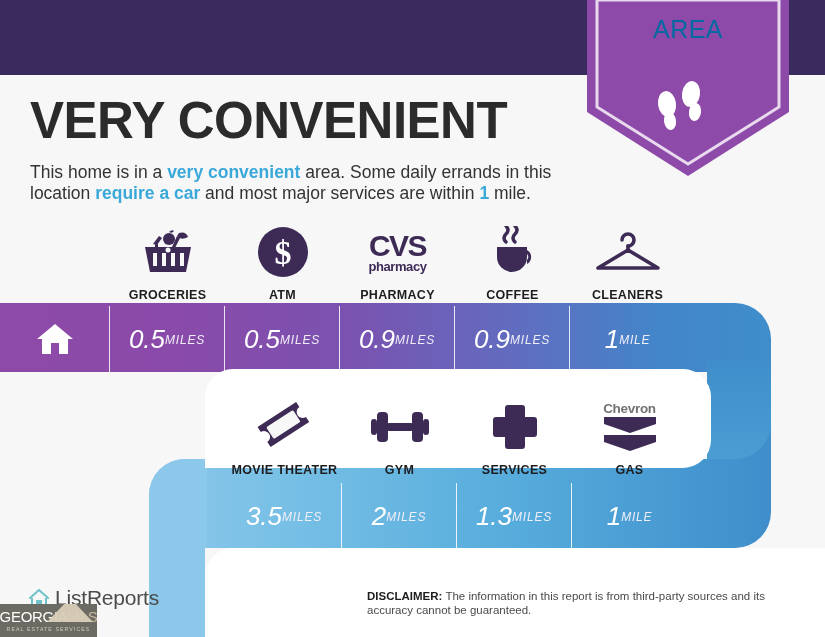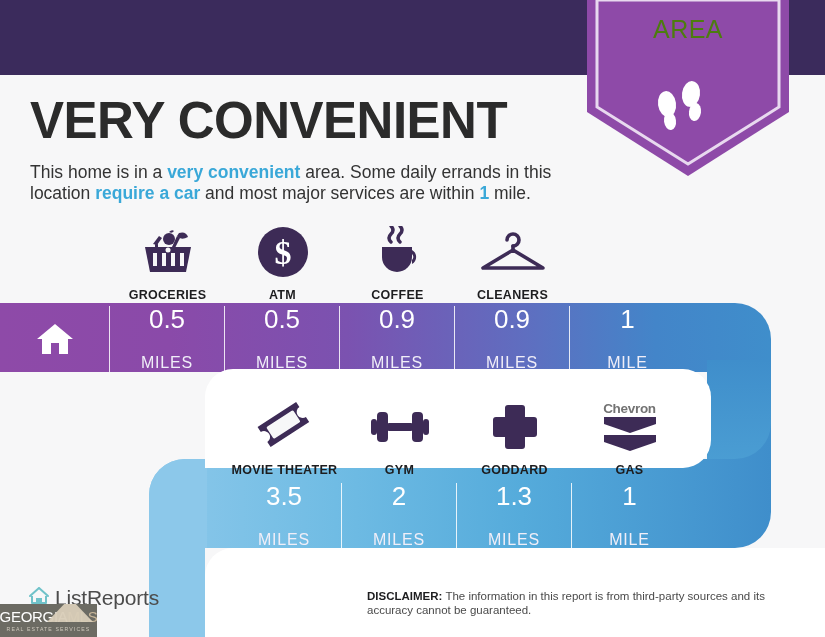--- a/index.html
+++ b/index.html
@@ -50,21 +50,21 @@
     left: 587px; top: -6px;
     width: 202px; height: 182px;
     z-index: 5;
   }
   .pennant svg { display:block; }
   .pennant-text {
     position: absolute;
     left: 0; top: 22px;
     width: 202px;
     text-align: center;
-    color: #4d7c0f;
+    color: #0369a1;
     font-size: 25px;
     line-height: 27px;
     letter-spacing: .5px;
   }
 
   
   .headline {
     position: absolute;
     left: 30px; top: 92px;
     font-size: 51px;
@@ -118,36 +118,37 @@
   
   .dist-row {
     position: absolute;
     display: flex;
     z-index: 3;
   }
   .dist-cell {
     width: 115px;
     height: 66px;
     display: flex;
-    flex-direction: column;
-    align-items: center;
-    justify-content: space-between;
+    flex-direction: row;
+    align-items: center;
+    justify-content: center;
     border-right: 1.5px solid rgba(255,255,255,.85);
     box-sizing: border-box;
+    font-style: italic;
   }
   .dist-cell:last-child { border-right: none; }
   .dist-cell .num {
     color: #ffffff;
     font-size: 26px;
     line-height: 27px;
     font-weight: 400;
   }
   .dist-cell .unit {
     color: #f0eef8;
-    font-size: 16px;
+    font-size: 12px;
     letter-spacing: .8px;
     margin-top: 1px;
   }
   .home-cell {
     width: 110px; height: 66px;
     display:flex; align-items:center; justify-content:center;
     border-right: 1.5px solid rgba(255,255,255,.85);
     box-sizing: border-box;
   }
 
@@ -156,21 +157,21 @@
     position: absolute;
     z-index: 2;
     background: #ffffff;
   }
 
   
   .footer-logo {
     position: absolute;
     left: 28px; top: 586px;
     display: flex;
-    align-items: flex-start;
+    align-items: center;
     gap: 5px;
     z-index: 6;
   }
   .footer-logo .lr-text {
     font-size: 21px;
     color: #4c4c4c;
     letter-spacing: -0.2px;
   }
   .mls-badge {
     position: absolute;
@@ -308,20 +309,29 @@
     <div class="icon-cell">
       <div class="glyph">
         <svg width="54" height="54" viewBox="0 0 54 54">
           <ellipse cx="27" cy="27" rx="25" ry="25" fill="#3d2b56"></ellipse>
           <text x="27" y="39" font-family="Liberation Serif, serif" font-size="34" font-weight="bold" fill="#ffffff" text-anchor="middle">$</text>
         </svg>
       </div>
       <div class="cap">ATM</div>
     </div>
     <div class="icon-cell">
+      <div class="glyph" style="flex-direction:column;">
+        <div style="display:flex;flex-direction:column;align-items:center;line-height:1;">
+          <div style="font-size:30px;font-weight:bold;color:#3d2b56;letter-spacing:-1.5px;">CVS</div>
+          <div style="font-size:13px;font-weight:bold;color:#3d2b56;letter-spacing:-.4px;margin-top:-1px;">pharmacy</div>
+        </div>
+      </div>
+      <div class="cap">PHARMACY</div>
+    </div>
+    <div class="icon-cell">
       <div class="glyph">
         <svg width="56" height="52" viewBox="0 0 56 52">
           <g fill="#3d2b56">
             <path d="M12 21 h30 v10 a15 15 0 0 1 -15 15 a15 15 0 0 1 -15 -15 Z"></path>
             <path d="M42 24 a8 8 0 0 1 0 14 v-4 a4.5 4.5 0 0 0 0 -6 Z"></path>
             <path d="M21 16 q-4 -4 0 -8 q4 -4 0 -8" stroke="#3d2b56" stroke-width="3.4" fill="none" stroke-linecap="round"></path>
             <path d="M30 16 q-4 -4 0 -8 q4 -4 0 -8" stroke="#3d2b56" stroke-width="3.4" fill="none" stroke-linecap="round"></path>
           </g>
         </svg>
       </div>
@@ -396,21 +406,21 @@
       <div class="cap">GYM</div>
     </div>
     <div class="icon-cell">
       <div class="glyph">
         <svg width="50" height="50" viewBox="0 0 50 50">
           <path d="M18 3 h14 a3 3 0 0 1 3 3 v9 h9 a3 3 0 0 1 3 3 v14 a3 3 0 0 1 -3 3 h-9 v9
                    a3 3 0 0 1 -3 3 h-14 a3 3 0 0 1 -3 -3 v-9 h-9 a3 3 0 0 1 -3 -3 v-14
                    a3 3 0 0 1 3 -3 h9 v-9 a3 3 0 0 1 3 -3 Z" fill="#3d2b56"></path>
         </svg>
       </div>
-      <div class="cap">GODDARD</div>
+      <div class="cap">SERVICES</div>
     </div>
     <div class="icon-cell">
       <div class="glyph" style="flex-direction:column;">
         <div style="display:flex;flex-direction:column;align-items:center;line-height:1;">
           <div style="font-size:13.5px;font-weight:bold;color:#737373;letter-spacing:-.3px;">Chevron</div>
           <svg width="56" height="36" viewBox="0 0 56 36" style="margin-top:1px;">
             <path d="M2 1 h52 v7 l-26 9 l-26 -9 Z" fill="#3d2b56"></path>
             <path d="M2 19 h52 v7 l-26 9 l-26 -9 Z" fill="#3d2b56"></path>
           </svg>
         </div>

